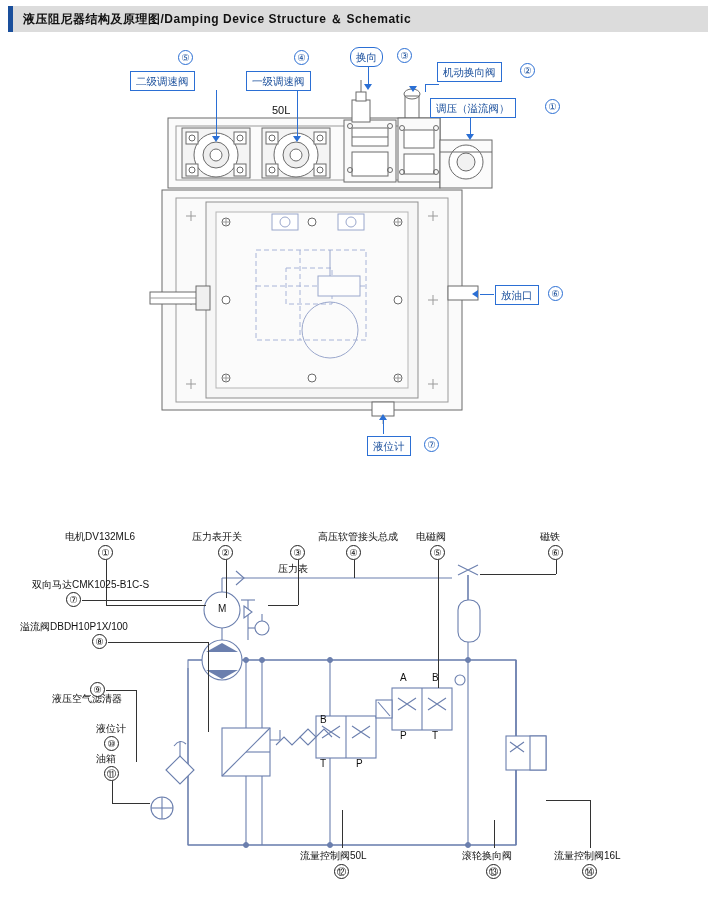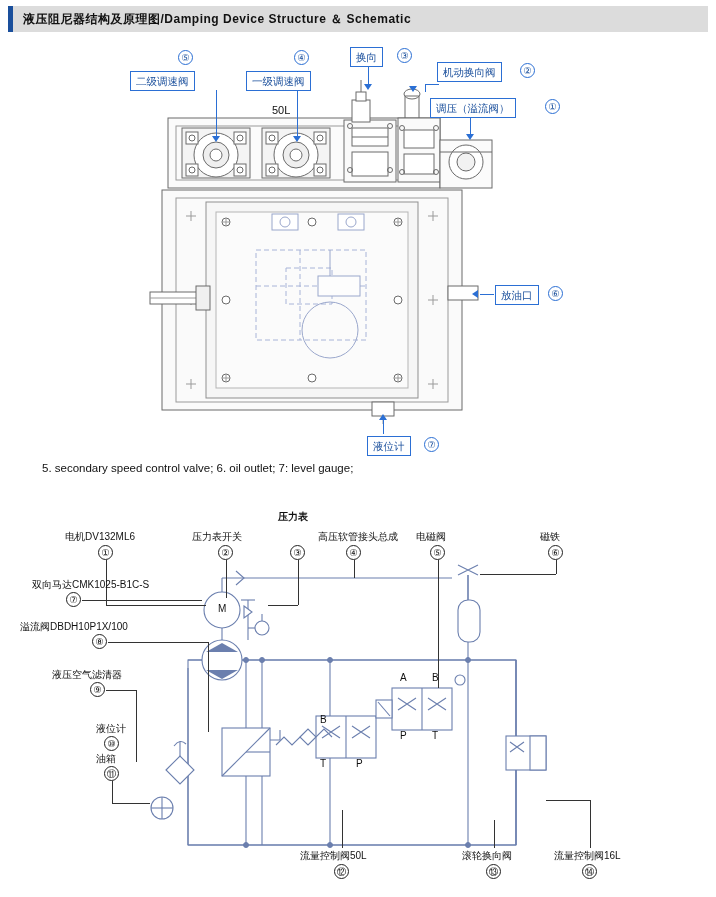--- a/index.html
+++ b/index.html
@@ -329,21 +329,21 @@
 <div class="circnum" style="left:178px; top:50px;">⑤</div>
 <div class="callout" style="left:130px; top:71px;">二级调速阀</div>
 <div class="lead v" style="left:216px; top:90px; height:48px;"></div>
 <div class="arrow-d" style="left:212px; top:136px;"></div>
 
 <div class="circnum" style="left:294px; top:50px;">④</div>
 <div class="callout" style="left:246px; top:71px;">一级调速阀</div>
 <div class="lead v" style="left:297px; top:90px; height:48px;"></div>
 <div class="arrow-d" style="left:293px; top:136px;"></div>
 
-<div class="callout" style="left:350px; top:47px;">换向</div>
+<div class="callout" style="left:350px; top:47px;border-radius:9px;">换向</div>
 <div class="circnum" style="left:397px; top:48px;">③</div>
 <div class="lead v" style="left:368px; top:66px; height:20px;"></div>
 <div class="arrow-d" style="left:364px; top:84px;"></div>
 
 <div class="callout" style="left:437px; top:62px;">机动换向阀</div>
 <div class="circnum" style="left:520px; top:63px;">②</div>
 <div class="lead h" style="left:425px; top:84px; width:14px;"></div>
 <div class="lead v" style="left:425px; top:84px; height:8px;"></div>
 <div class="arrow-d" style="left:409px; top:86px;"></div>
 
@@ -358,33 +358,32 @@
 <div class="arrow-l" style="left:472px; top:290px;"></div>
 
 <div class="callout" style="left:367px; top:436px;">液位计</div>
 <div class="circnum" style="left:424px; top:437px;">⑦</div>
 <div class="lead v" style="left:383px; top:420px; height:14px;"></div>
 <div class="arrow-u" style="left:379px; top:414px;"></div>
 
 <div class="slabel" style="left:272px; top:104px; font-size:11px;">50L</div>
 
 <div class="caption">
-  <div>5. secondary speed control valve; 6. oil outlet; 7: level gauge;</div>
 </div>
 
 <div class="slabel" style="left:65px; top:530px;">电机DV132ML6</div>
 <div class="circnum dark" style="left:98px; top:545px;">①</div>
 <div class="lead dark v" style="left:106px; top:560px; height:45px;"></div>
 <div class="lead dark h" style="left:106px; top:605px; width:100px;"></div>
 
 <div class="slabel" style="left:192px; top:530px;">压力表开关</div>
 <div class="circnum dark" style="left:218px; top:545px;">②</div>
 <div class="lead dark v" style="left:226px; top:560px; height:38px;"></div>
 
-<div class="slabel" style="left:278px; top:510px;font-weight:bold;">压力表</div>
+<div class="slabel" style="left:278px; top:562px;">压力表</div>
 <div class="circnum dark" style="left:290px; top:545px;">③</div>
 <div class="lead dark v" style="left:298px; top:560px; height:45px;"></div>
 <div class="lead dark h" style="left:268px; top:605px; width:30px;"></div>
 
 <div class="slabel" style="left:318px; top:530px;">高压软管接头总成</div>
 <div class="circnum dark" style="left:346px; top:545px;">④</div>
 <div class="lead dark v" style="left:354px; top:560px; height:18px;"></div>
 
 <div class="slabel" style="left:416px; top:530px;">电磁阀</div>
 <div class="circnum dark" style="left:430px; top:545px;">⑤</div>
@@ -397,21 +396,21 @@
 
 <div class="slabel" style="left:32px; top:578px;">双向马达CMK1025-B1C-S</div>
 <div class="circnum dark" style="left:66px; top:592px;">⑦</div>
 <div class="lead dark h" style="left:82px; top:600px; width:120px;"></div>
 
 <div class="slabel" style="left:20px; top:620px;">溢流阀DBDH10P1X/100</div>
 <div class="circnum dark" style="left:92px; top:634px;">⑧</div>
 <div class="lead dark h" style="left:108px; top:642px; width:100px;"></div>
 <div class="lead dark v" style="left:208px; top:642px; height:90px;"></div>
 
-<div class="slabel" style="left:52px; top:668px;">液压空气滤清器</div>
+<div class="slabel" style="left:52px; top:692px;">液压空气滤清器</div>
 <div class="circnum dark" style="left:90px; top:682px;">⑨</div>
 <div class="lead dark h" style="left:106px; top:690px; width:30px;"></div>
 <div class="lead dark v" style="left:136px; top:690px; height:72px;"></div>
 
 <div class="slabel" style="left:96px; top:722px;">液位计</div>
 <div class="circnum dark" style="left:104px; top:736px;">⑩</div>
 
 <div class="slabel" style="left:96px; top:752px;">油箱</div>
 <div class="circnum dark" style="left:104px; top:766px;">⑪</div>
 <div class="lead dark v" style="left:112px; top:781px; height:22px;"></div>

